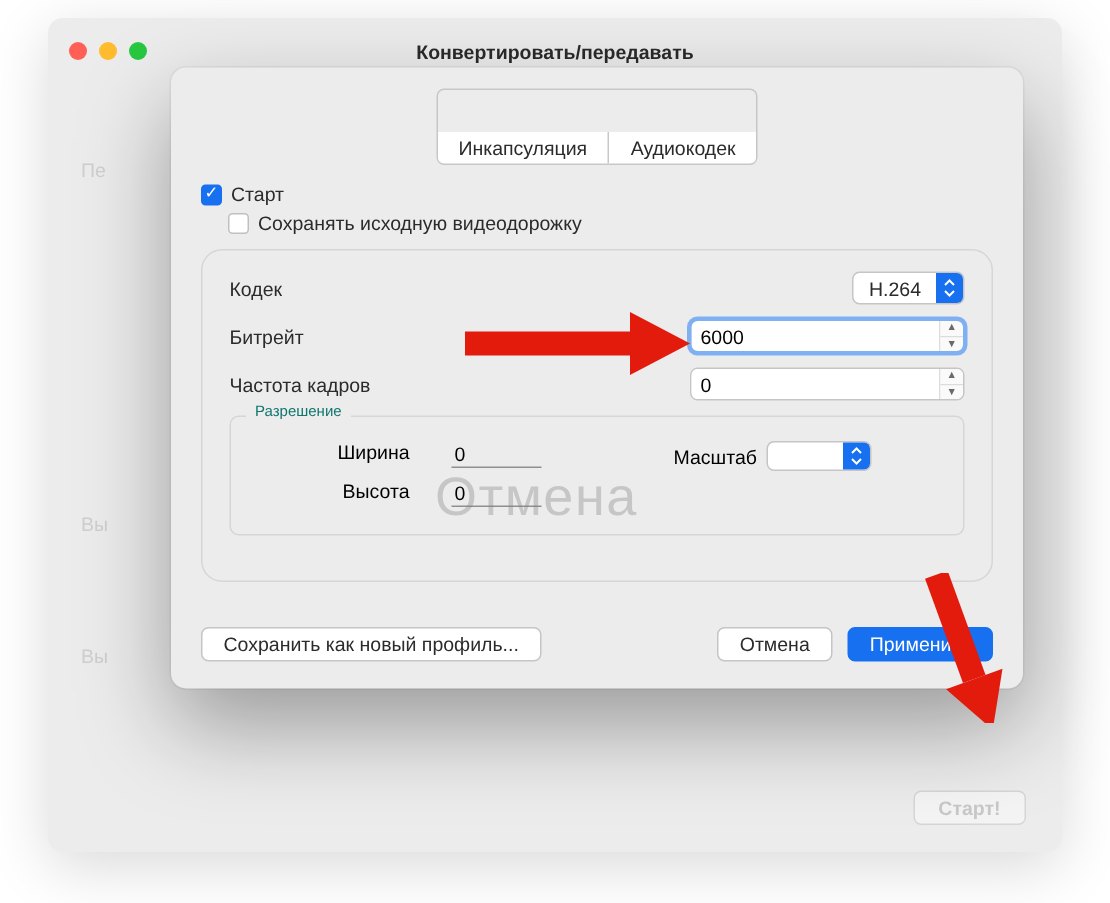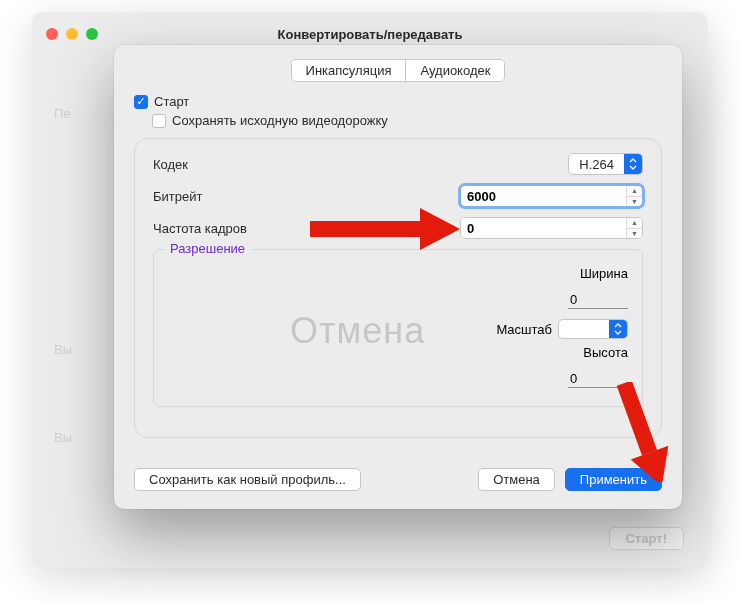--- a/index.html
+++ b/index.html
@@ -54,20 +54,21 @@
       overflow: hidden;
       border: 1px solid #c7c7c7;
     }
     .tab {
       padding: 3px 14px;
       font-size: 13px;
       background: #fff;
       color: #2b2b2b;
       border-right: 1px solid #c7c7c7;
       cursor: default;
+      margin-top: 28px;
     }
     .tab:last-child { border-right: none; }
     .tab.active {
       background: #fff;
       outline: 2px solid #c92f1e;
       outline-offset: -1px;
       position: relative;
       z-index: 2;
     }
 
@@ -117,41 +118,41 @@
     .select-caret.plain { background: #1670f0; }
 
     .spinner {
       display: flex; align-items: stretch;
       background: #fff; border: 1px solid #c5c5c5;
       border-radius: 5px; height: 22px;
       overflow: hidden;
     }
     .spinner input {
       border: none; outline: none; width: 165px;
-      padding: 0 6px; font-size: 13px; font-weight: bold;
+      padding: 0 6px; font-size: 13px;
     }
     .spinner-btns {
       width: 16px; display: flex; flex-direction: column;
       border-left: 1px solid #dcdcdc;
     }
     .spinner-btn { flex: 1; font-size: 7px; color: #6a6a6a; display:flex; align-items:center; justify-content:center; background:#fafafa; }
     .spinner-btn:first-child { border-bottom: 1px solid #dcdcdc; }
     .spinner.focused { outline: 3px solid #7fb1f2; outline-offset: -1px; }
 
     .inner-fieldset {
       border: 1px solid #d6d6d6; border-radius: 6px;
       padding: 10px 14px 12px 14px; margin-top: 4px;
       position: relative;
     }
     .inner-legend {
       position: absolute; top: -9px; left: 10px;
       background: #ececec; padding: 0 6px;
-      font-size: 13px; color: #6d28d9;
-    }
-    .dim-row { display: flex; align-items: flex-end; gap: 10px; margin: 6px 0 6px 50px; font-size: 13px; flex-direction: column; }
+      font-size: 10px; color: #0f766e;
+    }
+    .dim-row { display: flex; align-items: flex-start; gap: 28px; margin: 6px 0 6px 50px; font-size: 13px; }
     .dim-label { width: 55px; text-align: right; }
     .dim-input { border: none; border-bottom: 1px solid #8f8f8f; background: transparent; width: 60px; font-size: 13px; padding: 1px 2px; outline: none; }
     .scale-group { display: flex; align-items: center; gap: 6px; margin-left: 60px; }
     .note { text-align: center; font-size: 12px; color: #555; margin-top: 8px; line-height: 1.4; padding: 0 20px; }
 
     .button-row {
       display: flex; gap: 10px; padding: 14px 20px 18px 20px;
     }
     .btn {
       padding: 3px 14px; font-size: 13px;

